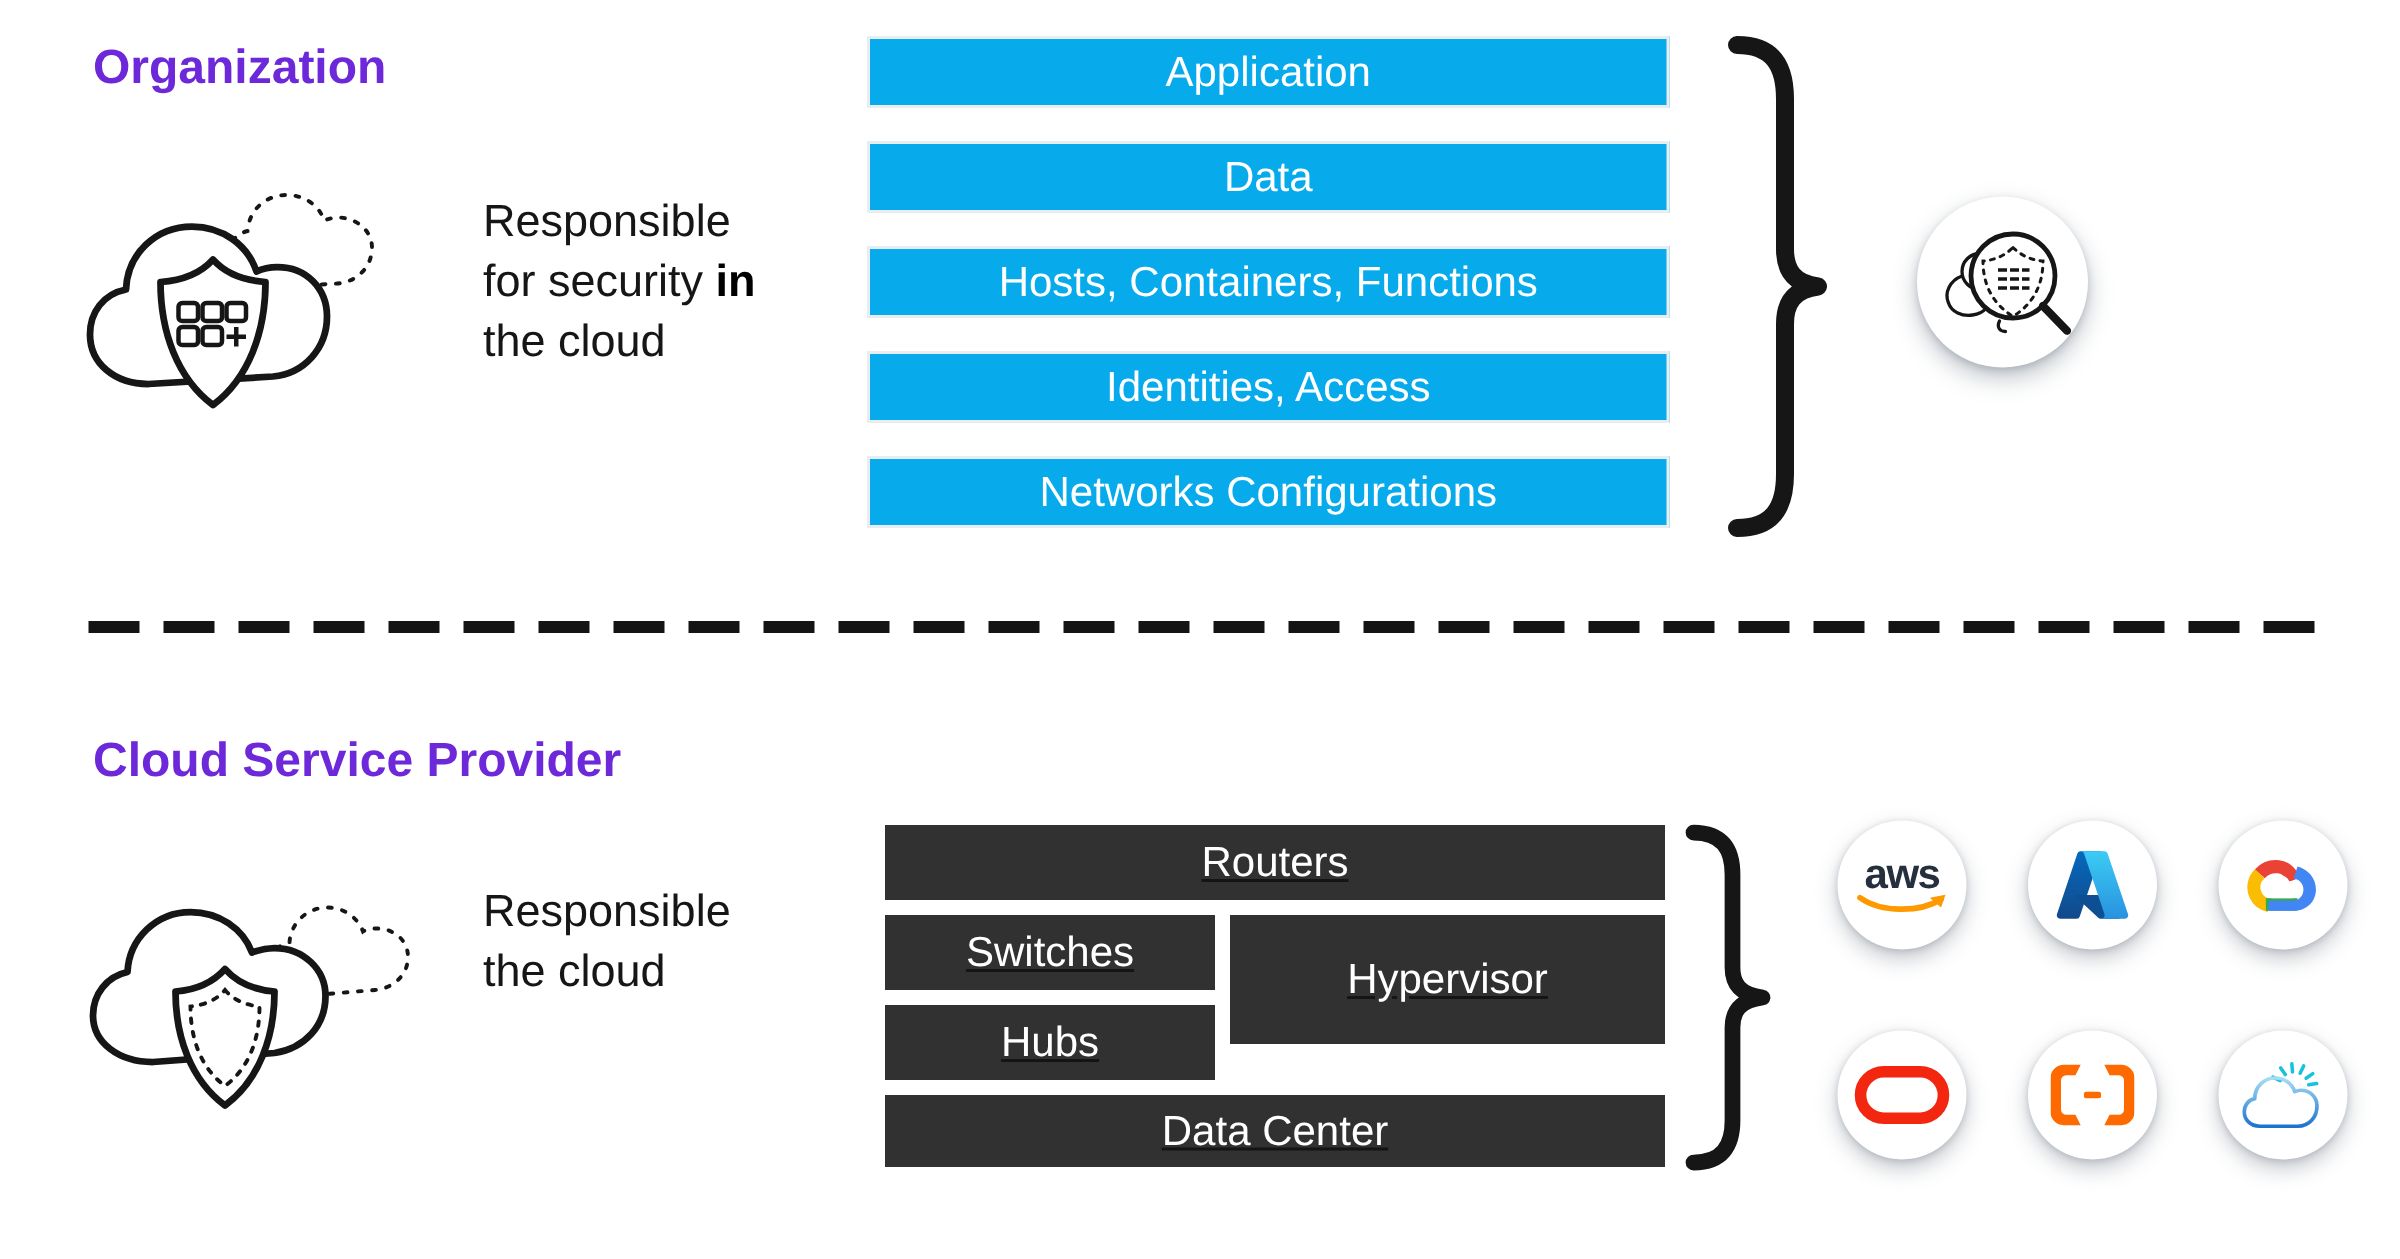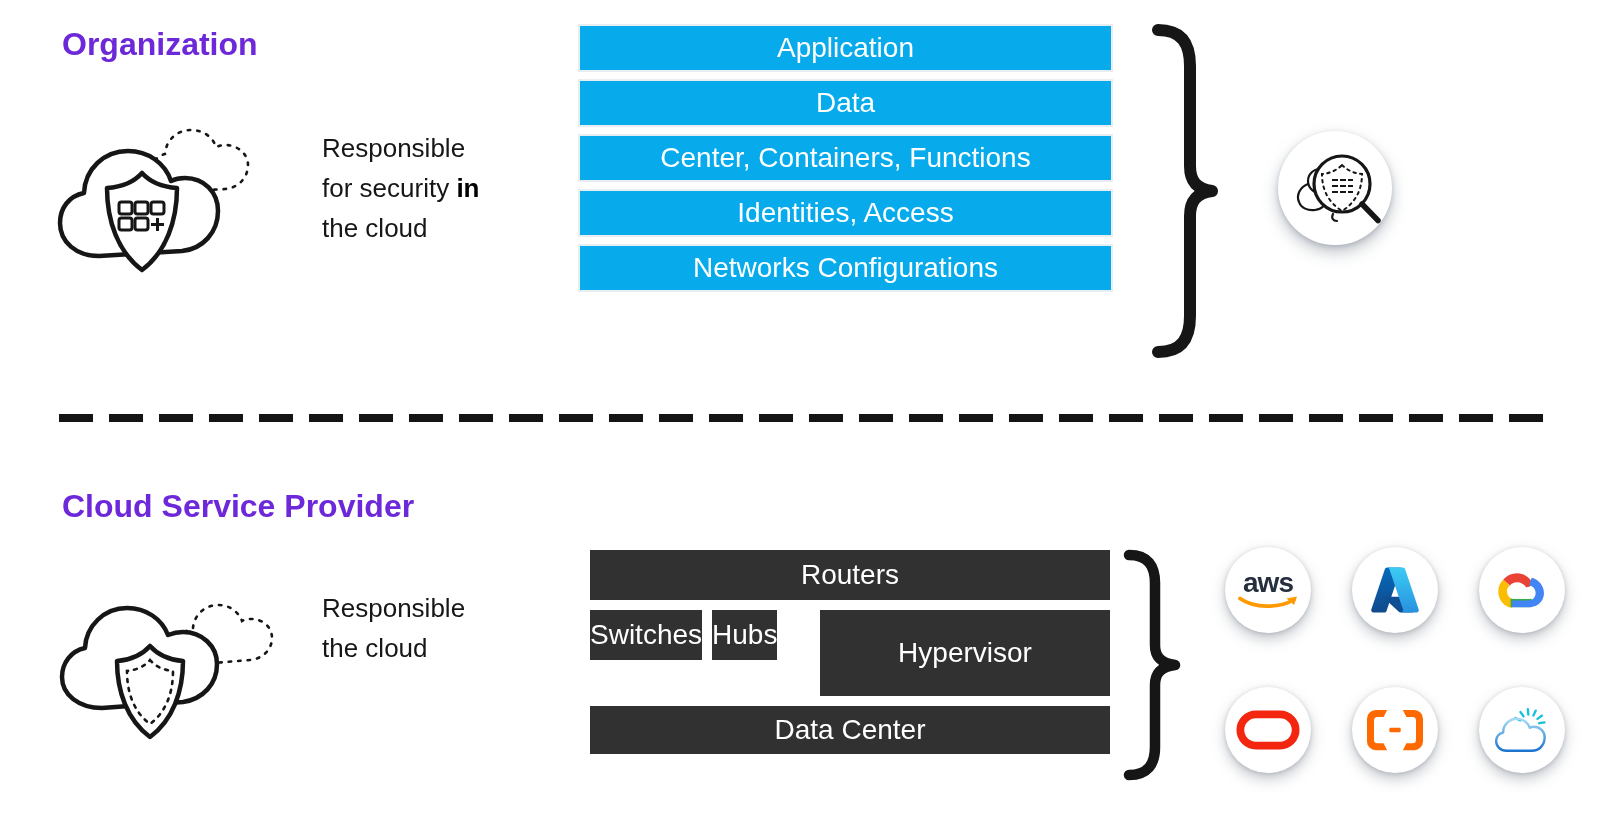--- a/index.html
+++ b/index.html
@@ -1,30 +1,30 @@
 <!DOCTYPE html>
 <html><head>
 <meta charset="utf-8">
 <style>
   html,body{margin:0;padding:0;background:#ffffff;}
   body{width:1600px;height:839px;position:relative;overflow:hidden;
        font-family:"Liberation Sans","DejaVu Sans",sans-serif;color:#141414;}
   .abs{position:absolute;}
   .title{font-size:32px;font-weight:700;color:#6d28d9;white-space:nowrap;}
-  .resp-text{font-size:26px;line-height:40px;color:#161616;}
+  .resp-text{font-size:30px;line-height:40px;color:#161616;}
   .hl{color:#000000;font-weight:700;}
   
-  .blue-stack{left:578px;top:24px;width:535px;display:flex;flex-direction:column;gap:7px;}
+  .blue-stack{left:578px;top:24px;width:535px;display:flex;flex-direction:column;gap:22px;}
   .bar{display:flex;align-items:center;justify-content:center;
        font-size:28px;color:#ffffff;box-sizing:border-box;text-align:center;}
   .bar.blue{background:#07ABEC;height:48px;border:2px solid #e7edf0;}
-  .dark-stack{left:590px;top:550px;width:520px;display:flex;flex-direction:column;gap:10px;}
+  .dark-stack{left:590px;top:550px;width:520px;display:flex;flex-direction:column;gap:10px;text-decoration:underline;}
   .bar.dark{background:#313131;height:50px;}
   .mid-row{display:flex;gap:10px;}
-  .col-left{display:flex;flex-direction:row;gap:10px;width:220px;}
+  .col-left{display:flex;flex-direction:column;gap:10px;width:220px;}
   .bar.hypervisor{flex:1;height:86px;}
   .bar.datacenter{height:48px;}
   
   .providers{left:1225px;top:547px;display:grid;
              grid-template-columns:repeat(3,86px);column-gap:41px;row-gap:54px;}
   .pcircle{width:86px;height:86px;border-radius:50%;background:#fff;
            box-shadow:0 6px 14px rgba(96,108,122,.38),0 1px 4px rgba(96,108,122,.28);
            display:flex;flex-direction:column;align-items:center;justify-content:center;text-align:center;}
   .aws-word{font-size:28px;font-weight:700;letter-spacing:-1px;color:#252F3E;line-height:26px;}
   
@@ -55,21 +55,21 @@
 
 <div class="abs resp-text" style="left:322px;top:128px;">
   <div>Responsible</div>
   <div><span>for security </span><span class="hl">in</span></div>
   <div>the cloud</div>
 </div>
 
 <div class="abs blue-stack">
   <div class="bar blue">Application</div>
   <div class="bar blue">Data</div>
-  <div class="bar blue">Center, Containers, Functions</div>
+  <div class="bar blue">Hosts, Containers, Functions</div>
   <div class="bar blue">Identities, Access</div>
   <div class="bar blue">Networks Configurations</div>
 </div>
 
 <svg class="abs" style="left:1146px;top:22px;" width="80" height="338" viewBox="0 0 80 338">
   <path d="M12 8 C36 8 44 22 44 44 L44 144 C44 158 50 167 66 169 C50 171 44 180 44 194 L44 294 C44 316 36 330 12 330" fill="none" stroke="#161616" stroke-width="12" stroke-linecap="round" stroke-linejoin="round"></path>
 </svg>
 
 <div class="abs scan-circle">
   <svg width="114" height="114" viewBox="0 0 114 114">

